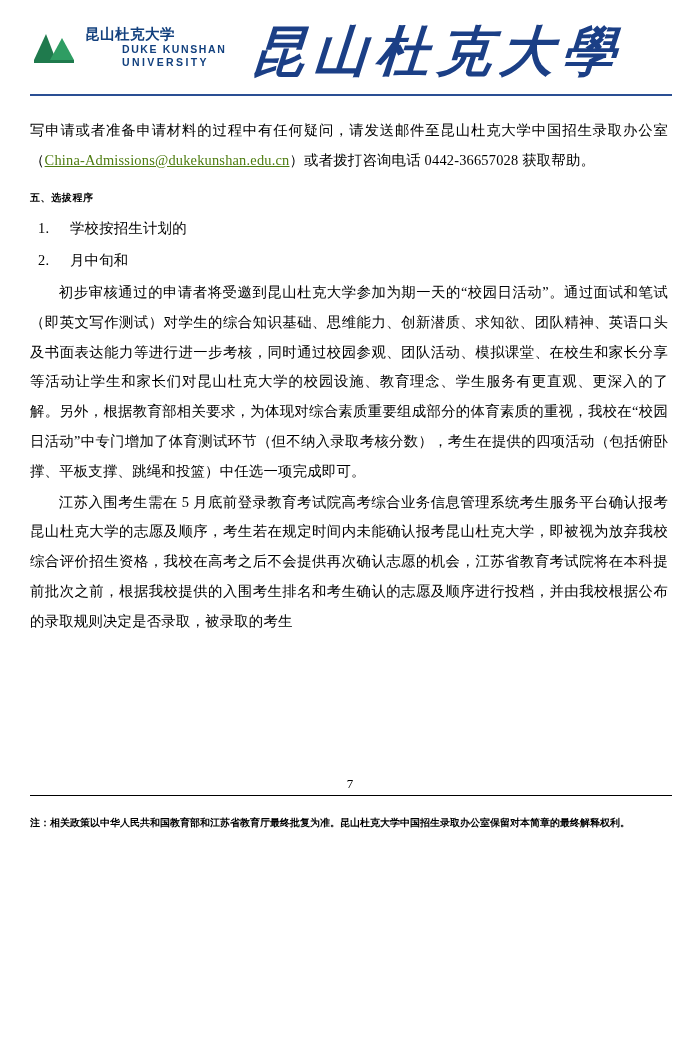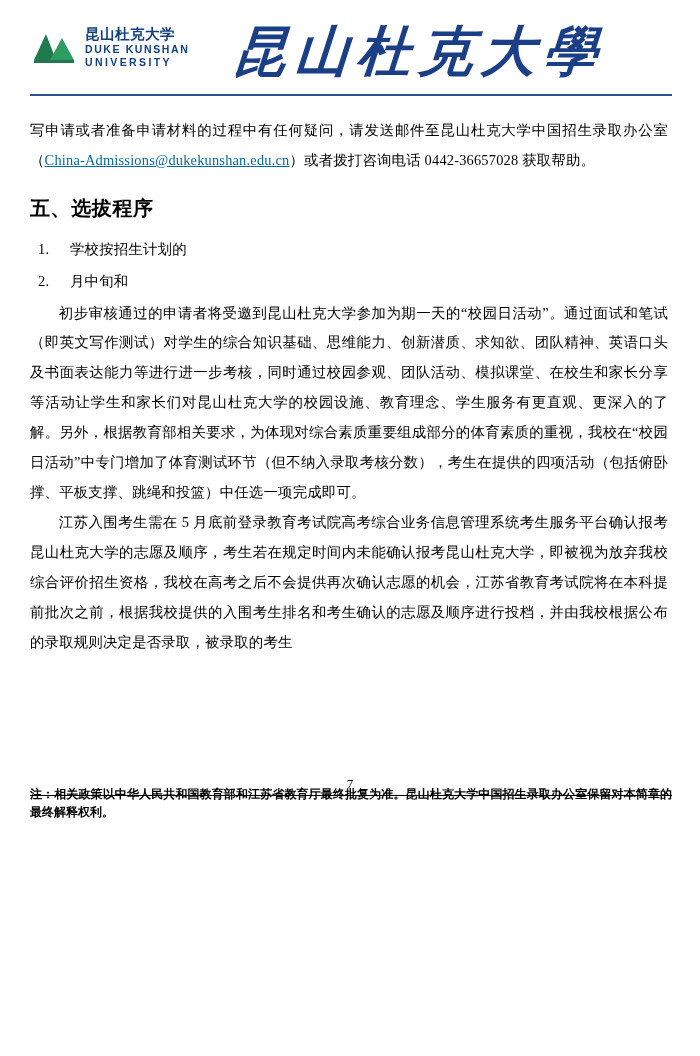--- a/index.html
+++ b/index.html
@@ -54,20 +54,21 @@
     font-weight: bold;
     letter-spacing: 0.5px;
     font-family: "Liberation Serif", serif;
     color: #12407e;
   }
   .logo-en1, .logo-en2 {
     font-size: 10.5px;
     font-weight: bold;
     letter-spacing: 1.6px;
     color: #12407e;
+    margin-left: 37px;
   }
   .logo-en2 { letter-spacing: 2.4px; }
 
   .brush-title {
     flex: 1;
     text-align: center;
     margin-left: -20px;
     margin-top: 2px;
     font-family: "Liberation Serif", "DejaVu Serif", serif;
     font-size: 54px;
@@ -95,25 +96,25 @@
     line-height: 2.07;
     text-align: justify;
     letter-spacing: 0.2px;
   }
   .para {
     margin: 0 0 1px 0;
     text-indent: 0;
   }
   .para.indent2 { text-indent: 2em; }
   .link {
-    color: #0369a1;
+    color: #4d7c0f;
     text-decoration: underline;
   }
   .section-heading {
-    font-size: 20px;
+    font-size: 10px;
     font-weight: bold;
     margin: 12px 0 6px 0;
     letter-spacing: 0.6px;
   }
   .numbered {
     display: flex;
     margin: 2px 0 2px 0;
     font-weight: bold;
   }
   .numbered .num {
@@ -143,22 +144,22 @@
     left: 30px;
     right: 28px;
     bottom: 36px;
     height: 1px;
     background: #000000;
   }
   .footnote {
     position: absolute;
     left: 30px;
     right: 28px;
-    bottom: 10px;
-    font-size: 12px;
+    bottom: 2px;
+    font-size: 10px;
     font-weight: bold;
     line-height: 1.55;
     text-align: justify;
     font-family: "Liberation Sans", sans-serif;
     margin-top: 16px;
   }
 </style>
 </head>
 <body>
 

